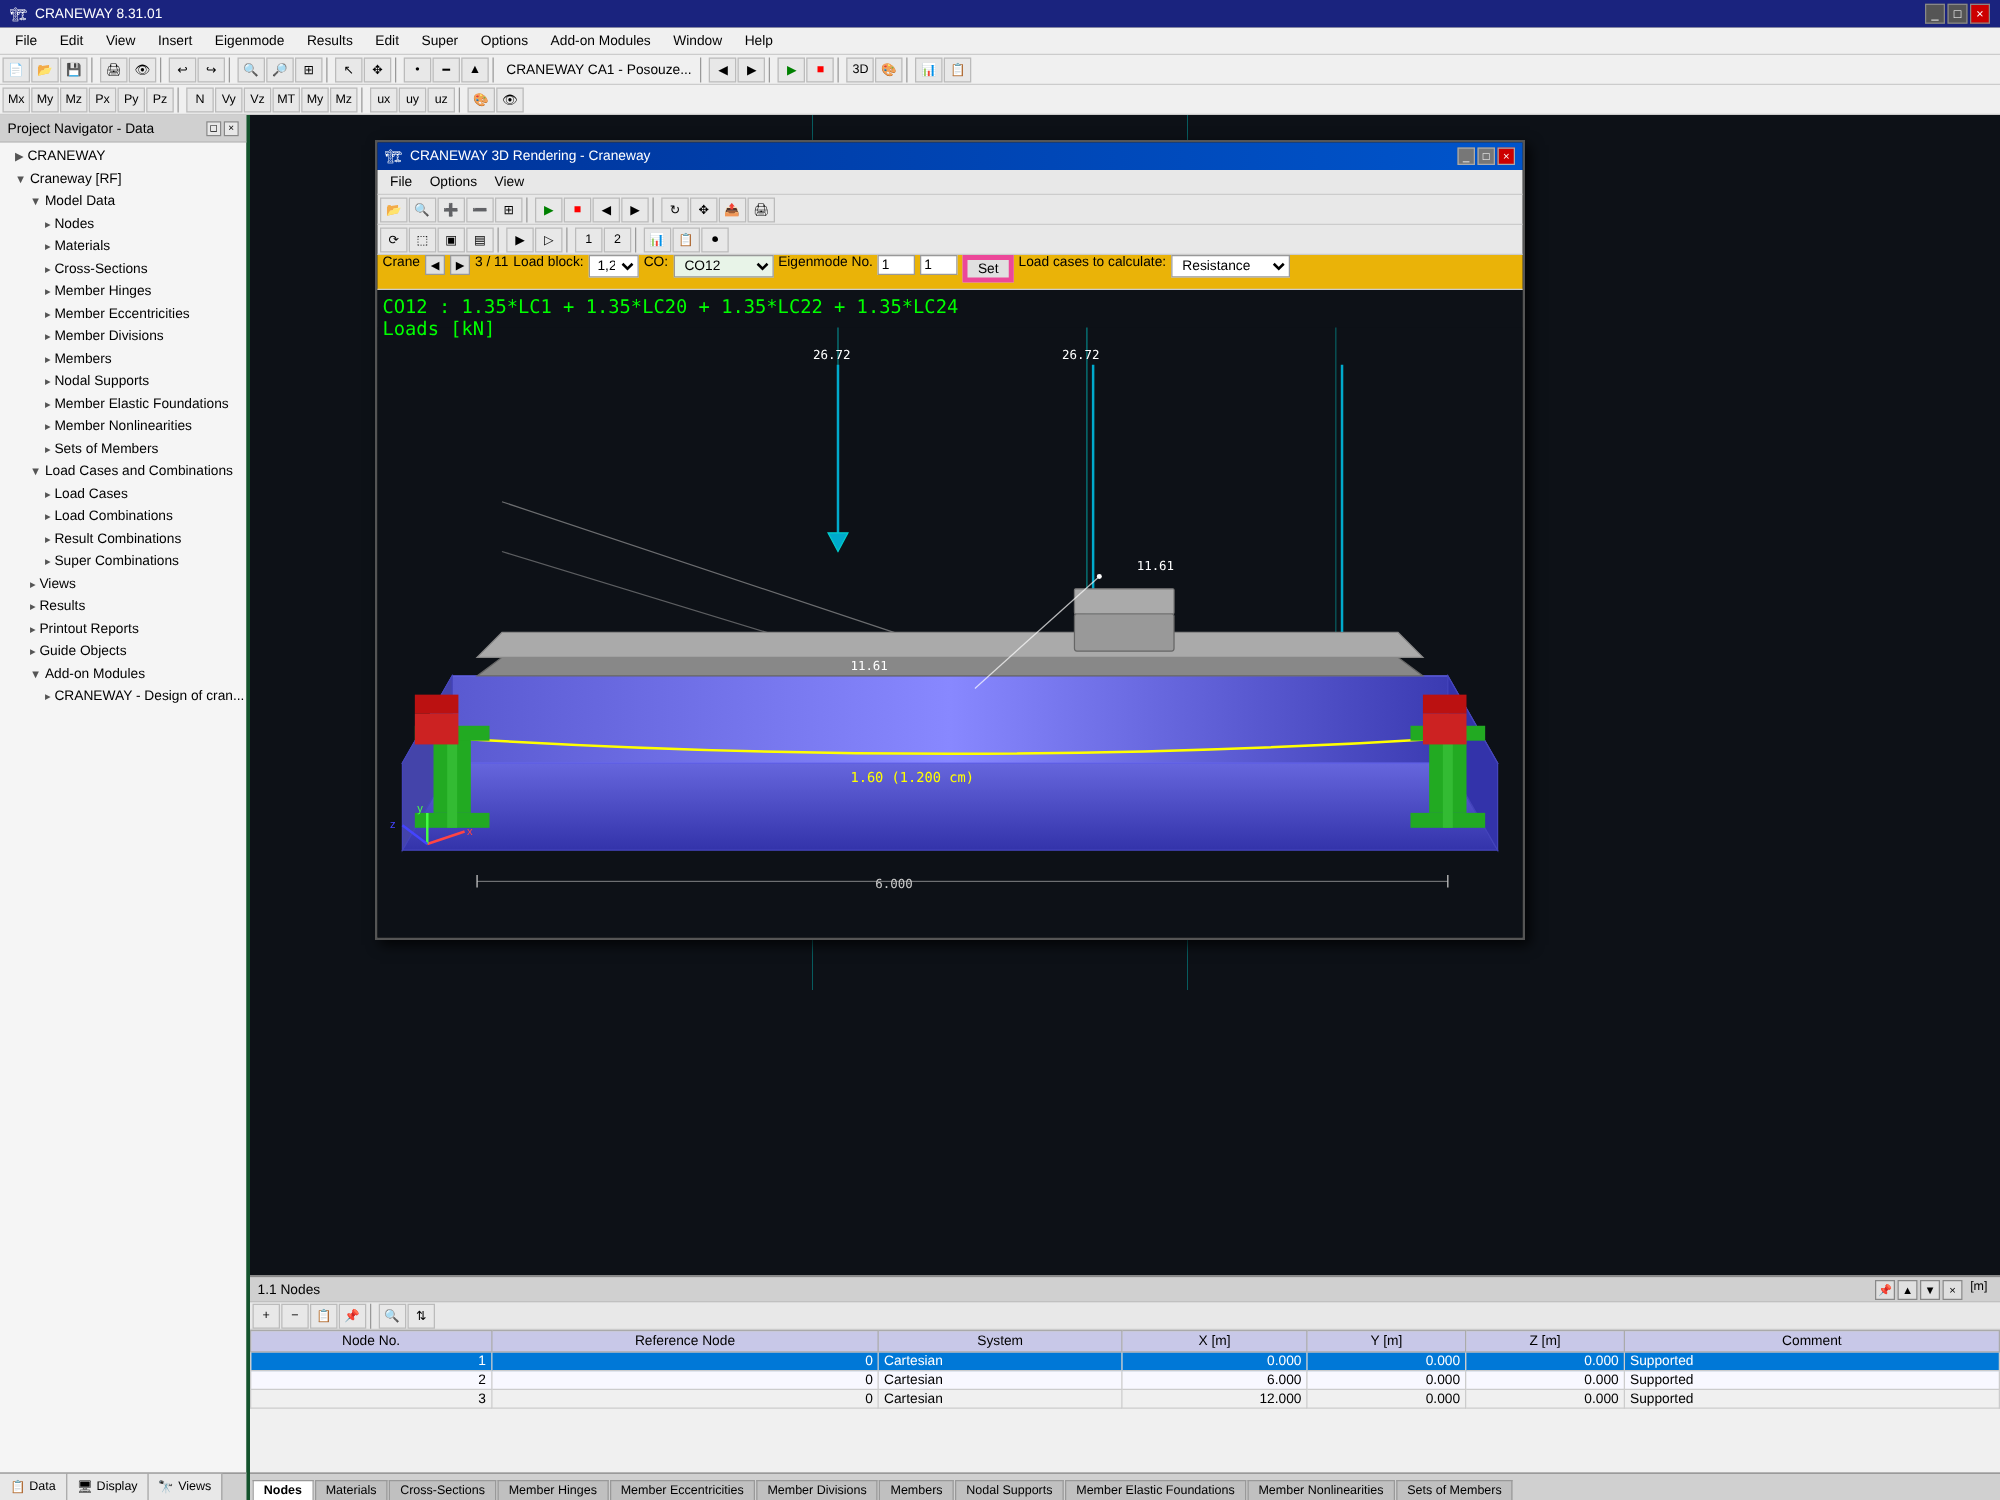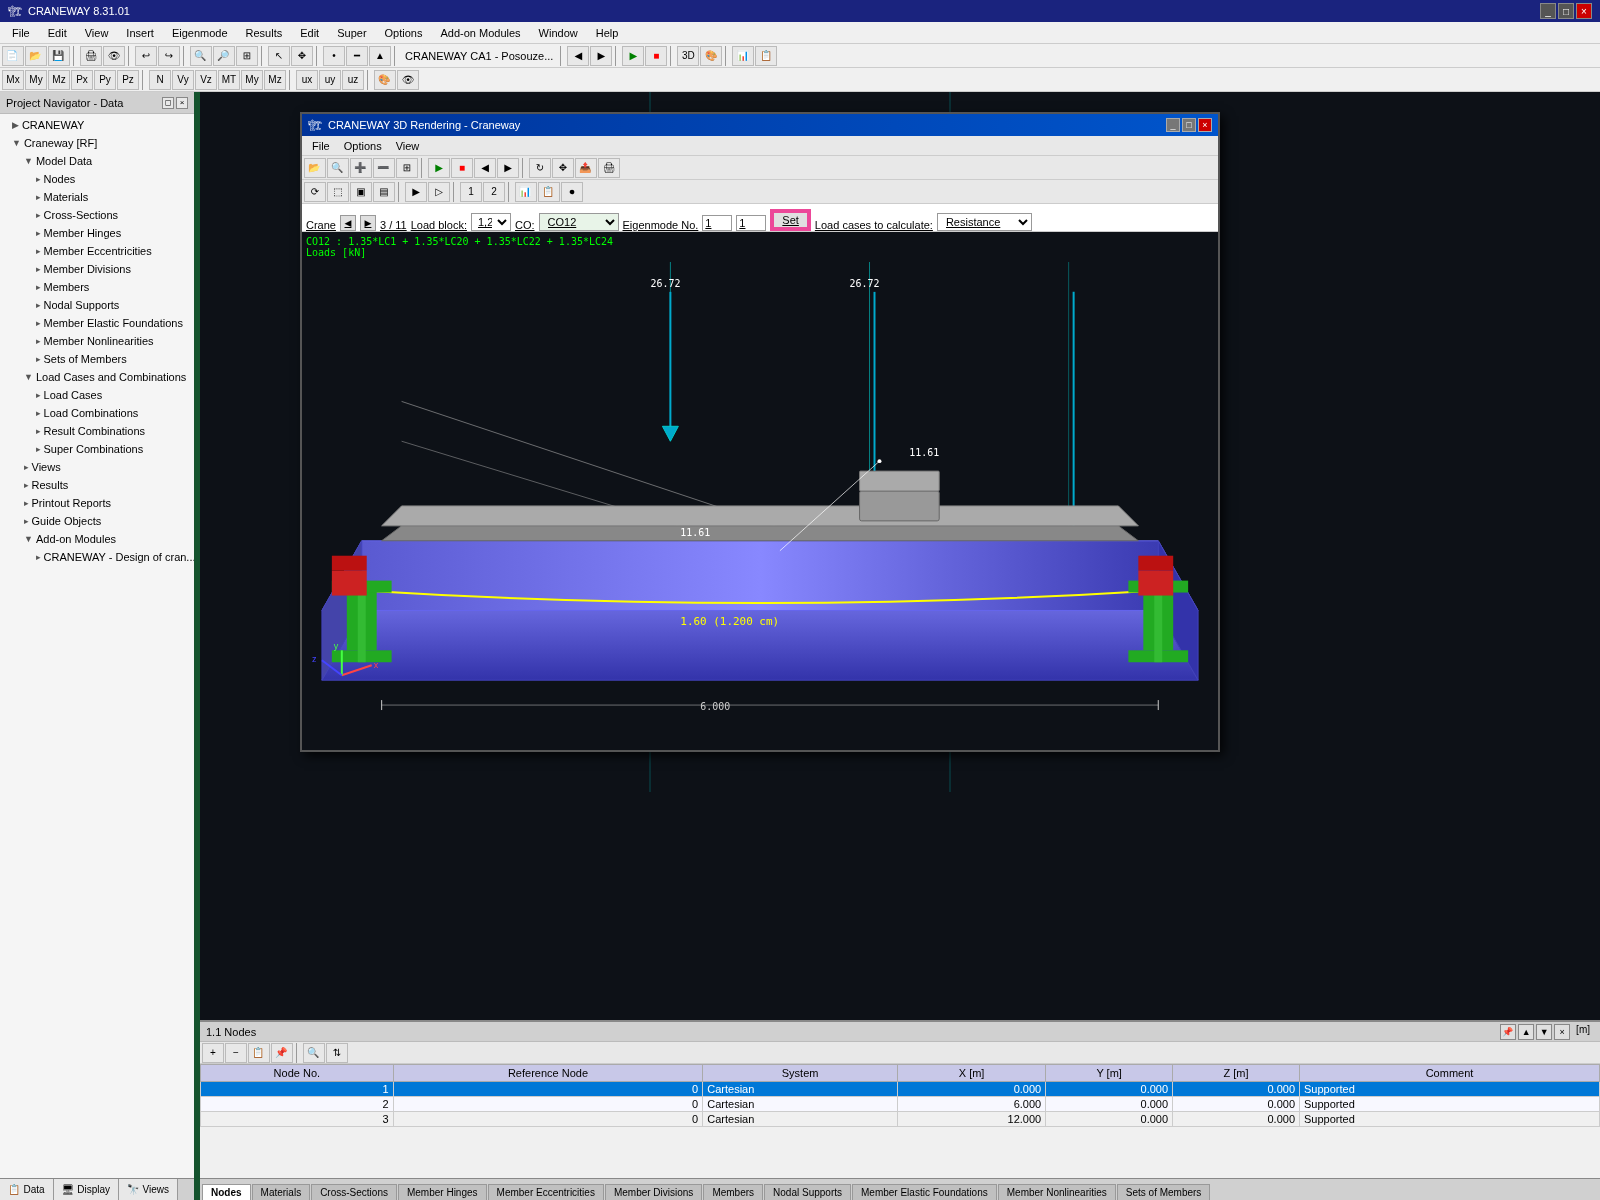--- a/index.html
+++ b/index.html
@@ -60,21 +60,21 @@
     
     .main-layout {
       display: flex;
       height: calc(1200px - 22px - 22px - 24px - 24px);
     }
 
     
     .left-panel {
       width: 200px;
       background: #f5f5f5;
-      border-right: 6px solid #14532d;
+      border-right: 3px solid #14532d;
       display: flex;
       flex-direction: column;
     }
     .panel-header {
       background: #d0d0d0;
       padding: 2px 6px;
       font-size: 11px;
       display: flex;
       justify-content: space-between;
       align-items: center;
@@ -155,29 +155,28 @@
     .render-toolbar {
       background: #e8e8e8;
       height: 24px;
       display: flex;
       align-items: center;
       padding: 0 2px;
       border-bottom: 1px solid #ccc;
       gap: 1px;
     }
     .render-toolbar2 {
-      background: #ffffff;
+      background: #eab308;
       height: 28px;
       display: flex;
-      align-items: flex-end;
+      align-items: flex-start;
       padding: 0 4px;
       border-bottom: 1px solid #ccc;
       gap: 4px;
       font-size: 11px;
-      text-decoration: underline;
     }
     .nav-btn {
       width: 16px; height: 16px;
       background: #e0e0e0;
       border: 1px solid #999;
       cursor: pointer;
       display: flex; align-items: center; justify-content: center;
       font-size: 9px;
     }
     .load-block-input {
@@ -288,21 +287,21 @@
       white-space: nowrap;
     }
     .bottom-tab.active { background: #ffffff; font-weight: bold; }
 
     
     .load-case-text {
       position: absolute;
       top: 4px;
       left: 4px;
       color: #00ff00;
-      font-size: 10px;
+      font-size: 15px;
       font-family: monospace;
     }
   </style>
 </head>
 <body>
 
 <div class="title-bar">
   <div class="title-bar-left">
     <span>🏗</span>
     <span>CRANEWAY 8.31.01</span>

